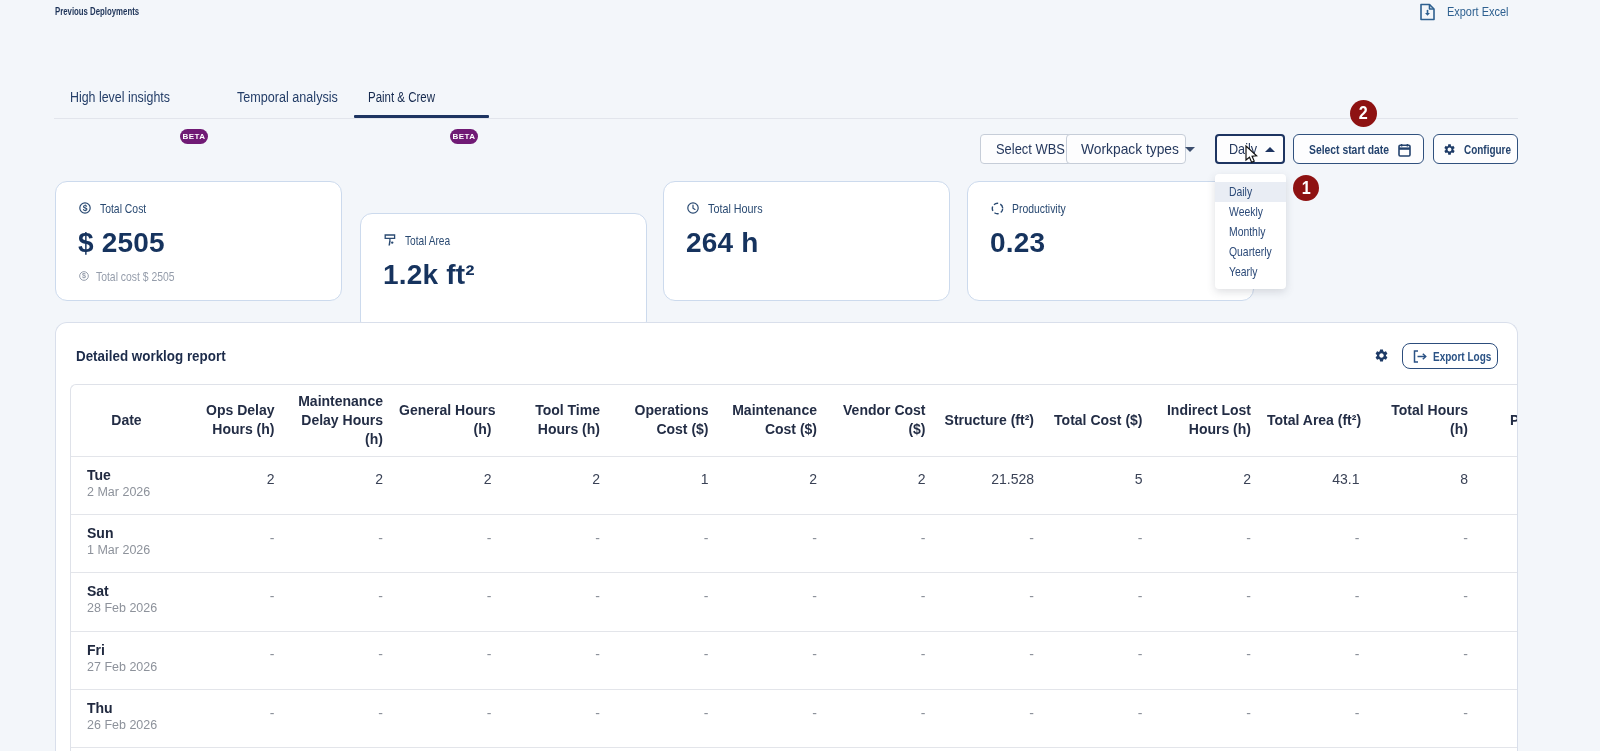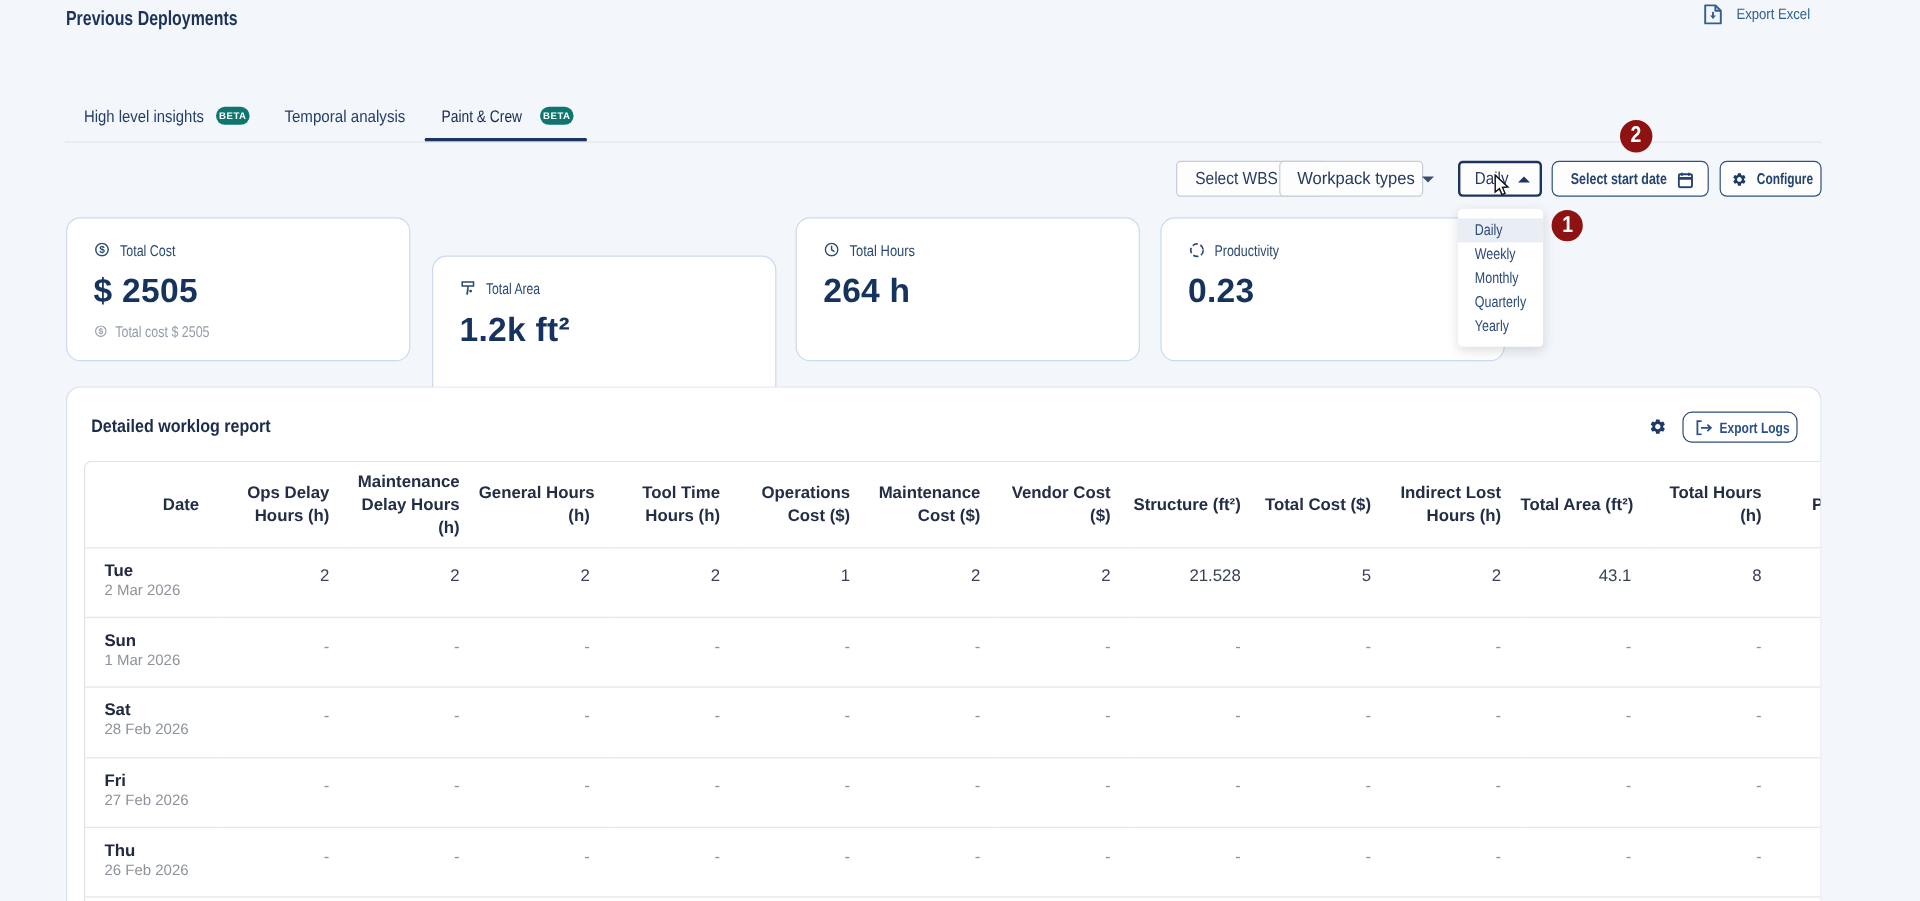--- a/index.html
+++ b/index.html
@@ -1,25 +1,25 @@
 <!DOCTYPE html>
 <html><head>
 <meta charset="utf-8">
 <style>
   * { margin:0; padding:0; box-sizing:border-box; }
   html,body { width:1600px; height:751px; overflow:hidden; }
   body { background:#f3f6fa; font-family:"Liberation Sans", sans-serif; position:relative; }
   .abs { position:absolute; }
   .sx { display:inline-block; transform-origin:0 50%; white-space:nowrap; }
 
-  #pgtitle { left:55px; top:6px; font-size:17px; font-weight:700; color:#1c3257; }
+  #pgtitle { left:55px; top:6px; font-size:10px; font-weight:700; color:#1c3257; }
   #exportExcel { left:1447px; top:5px; color:#2e6090; font-size:12.5px; font-weight:500; }
 
   .tab { font-size:14px; color:#243e68; }
-  .beta { position:absolute; background:#0f766e; color:#fff; font-size:8px; font-weight:700; letter-spacing:0.4px; width:28px; height:15px; line-height:15px; text-align:center; border-radius:8px; }
+  .beta { position:absolute; background:#701a75; color:#fff; font-size:8px; font-weight:700; letter-spacing:0.4px; width:28px; height:15px; line-height:15px; text-align:center; border-radius:8px;margin-top:40px; }
   #underline { left:354px; top:114.5px; width:135px; height:3px; background:#1d3461; border-radius:1px; }
   #tabdivider { left:54px; top:118px; width:1464px; height:1px; background:#e2e5ec; }
 
   .fbtn { position:absolute; top:134px; height:30px; background:#fdfdfe; border:1px solid #c6cdd8; border-radius:4px; font-size:14.5px; color:#26395e; }
   .fbtn2 { position:absolute; top:134px; height:30px; background:#fdfdfe; border:1px solid #30517e; border-radius:6px; font-size:13px; font-weight:700; color:#24436e; }
   .btxt { position:absolute; top:50%; transform-origin:0 50%; white-space:nowrap; }
   .caret-down { position:absolute; width:0; height:0; border-left:5px solid transparent; border-right:5px solid transparent; border-top:5.5px solid #3c4e6e; top:12px; }
   .caret-up { position:absolute; width:0; height:0; border-left:5px solid transparent; border-right:5px solid transparent; border-bottom:5.5px solid #1d3461; top:11px; }
 
   .rbadge { position:absolute; width:26px; height:26px; border-radius:50%; background:#8e1212; color:#fff; font-size:19px; font-weight:700; display:flex; align-items:center; justify-content:center; }
@@ -42,21 +42,21 @@
   #wcard { left:55px; top:322px; width:1463px; height:429px; background:#fff; border:1px solid #d9dfeb; border-radius:12px 12px 0 0; border-bottom:none; }
   #wtitle { left:76px; top:347px; font-size:15px; font-weight:700; color:#1c2b4a; }
   #exportLogs { left:1402px; top:343px; width:96px; height:26px; border:1.5px solid #2c4d7c; border-radius:8px; background:#fff; }
   #exportLogs svg { position:absolute; left:10px; top:6px; }
   #exportLogs .lbl { position:absolute; left:30px; top:6px; font-size:12.5px; font-weight:700; color:#2a5285; transform:scaleX(0.8); transform-origin:0 50%; white-space:nowrap; }
 
   #tablewrap { left:70px; top:384px; width:1447px; height:367px; border:1px solid #dfe2e9; border-right:none; border-bottom:none; border-radius:6px 0 0 0; overflow:hidden; background:#fff; }
   table { border-collapse:collapse; table-layout:fixed; width:1536px; }
   th, td { font-size:14px; vertical-align:middle; }
   thead th { height:71px; font-weight:700; color:#232d45; text-align:right; padding-right:16px; line-height:19px; white-space:nowrap; }
-  thead th.date { text-align:right; padding-left:16px; }
+  thead th.date { text-align:center; padding-left:16px; }
   tbody td { height:58.35px; text-align:right; padding-right:16px; padding-bottom:12px; color:#3a4256; border-top:1px solid #e3e5ea; }
   tbody td.date { text-align:left; padding-left:16px; padding-bottom:4px; }
   .day { font-size:14px; font-weight:700; color:#20293f; line-height:17px; }
   .dt { font-size:12.5px; color:#8d929b; line-height:16px; }
   td.dash { color:#8d929b; }
 </style>
 </head>
 <body>
   <div class="abs" id="pgtitle"><span class="sx" style="transform:scaleX(0.78);">Previous Deployments</span></div>
   <svg class="abs" style="left:1419px; top:3px;" width="17" height="18" viewBox="0 0 17 18" fill="none" stroke="#2e6090" stroke-width="1.6">

